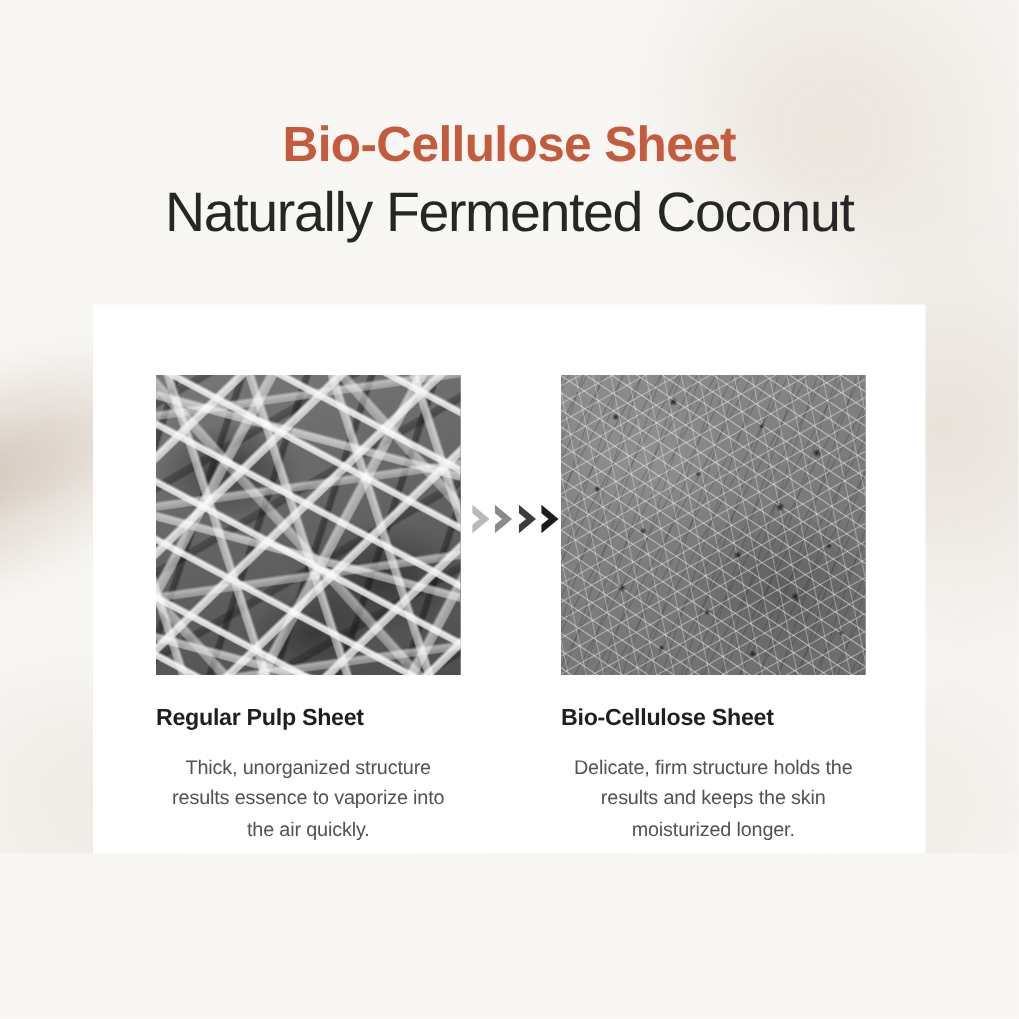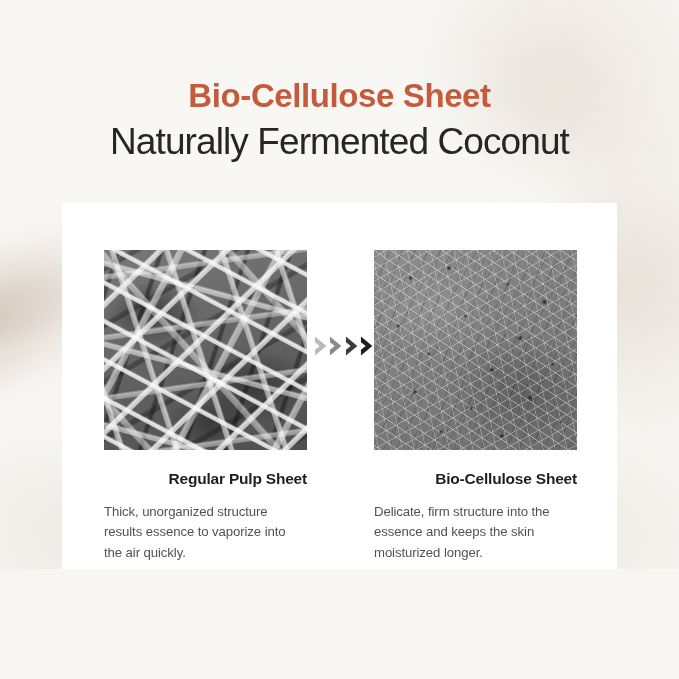--- a/index.html
+++ b/index.html
@@ -225,28 +225,29 @@
     height: 26px;
     display: flex;
     align-items: center;
     gap: 1px;
   }
   .arrows svg { display: block; }
 
   
   .caption-title {
     margin-top: 20px;
-    text-align: right;
+    text-align: left;
     font-size: 15.5px;
     font-weight: bold;
     color: #1f1f1f;
     letter-spacing: -0.2px;
   }
   .caption-body {
     margin-top: 14px;
+    text-align: center;
     font-size: 13.2px;
     line-height: 1.55;
     color: #525252;
     letter-spacing: -0.1px;
   }
 </style>
 </head>
 <body>
 
 <div id="stage">
@@ -287,19 +288,19 @@
           <path d="M1 1 L13 11 L1 21 L1 15 L6 11 L1 7 Z" fill="#3D3D3D"></path>
         </svg>
         <svg width="15" height="22" viewBox="0 0 15 22">
           <path d="M1 1 L13 11 L1 21 L1 15 L6 11 L1 7 Z" fill="#1C1C1C"></path>
         </svg>
       </div>
 
       <div class="panel panel-right">
         <div class="sem sem-bio"></div>
         <div class="caption-title">Bio-Cellulose Sheet</div>
-        <div class="caption-body">Delicate, firm structure into the essence and keeps the skin moisturized longer.</div>
+        <div class="caption-body">Delicate, firm structure holds the results and keeps the skin moisturized longer.</div>
       </div>
 
     </div>
   </div>
 
 </div>
 
 </body></html>

